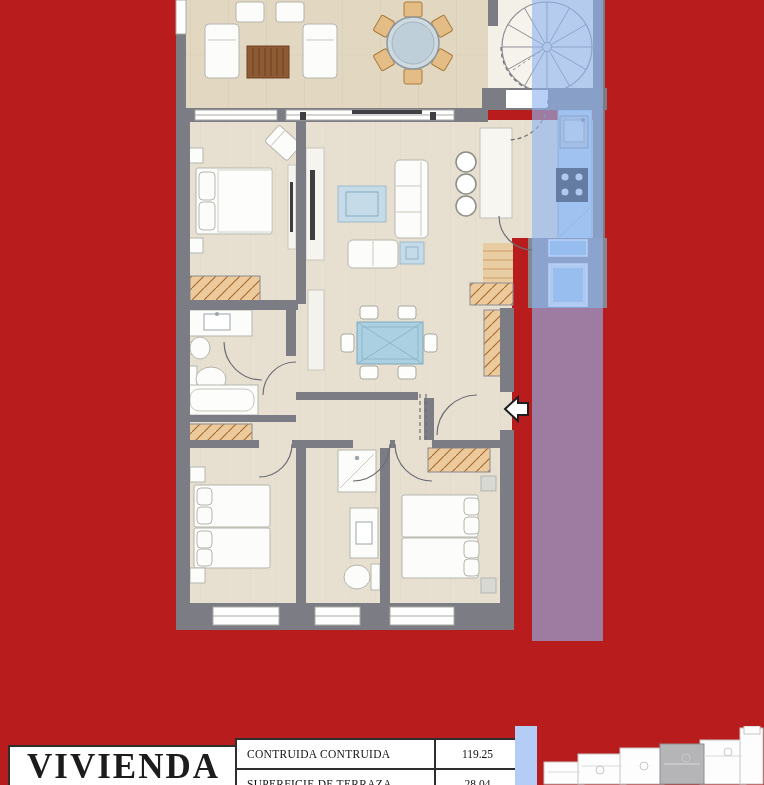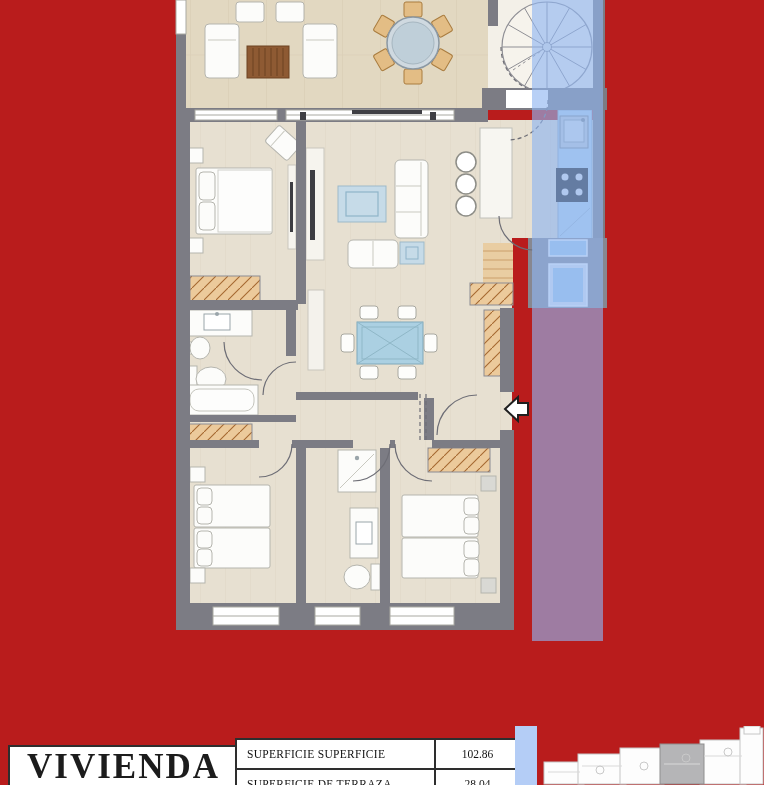--- a/index.html
+++ b/index.html
@@ -334,22 +334,22 @@
 
   <path d="M505,409 L518,397 L518,403 L528,403 L528,415 L518,415 L518,421 Z" fill="#ffffff" stroke="#1f1f1f" stroke-width="2" stroke-linejoin="miter"></path>
 </svg>
 
 <div class="title-block-box">
   <span>VIVIENDA</span>
 </div>
 
 <div class="area-table">
   <div class="area-row">
-    <div class="area-label">SUPERFICIE SUPERFICIE</div>
-    <div class="area-value">102.86</div>
+    <div class="area-label">CONTRUIDA CONTRUIDA</div>
+    <div class="area-value">119.25</div>
   </div>
   <div class="area-row">
     <div class="area-label">SUPERFICIE DE TERRAZA</div>
     <div class="area-value">28.04</div>
   </div>
 </div>
 
 <div class="band-bottom"></div>
 
 <svg class="keyplan" width="224" height="59" viewBox="0 0 224 59">

